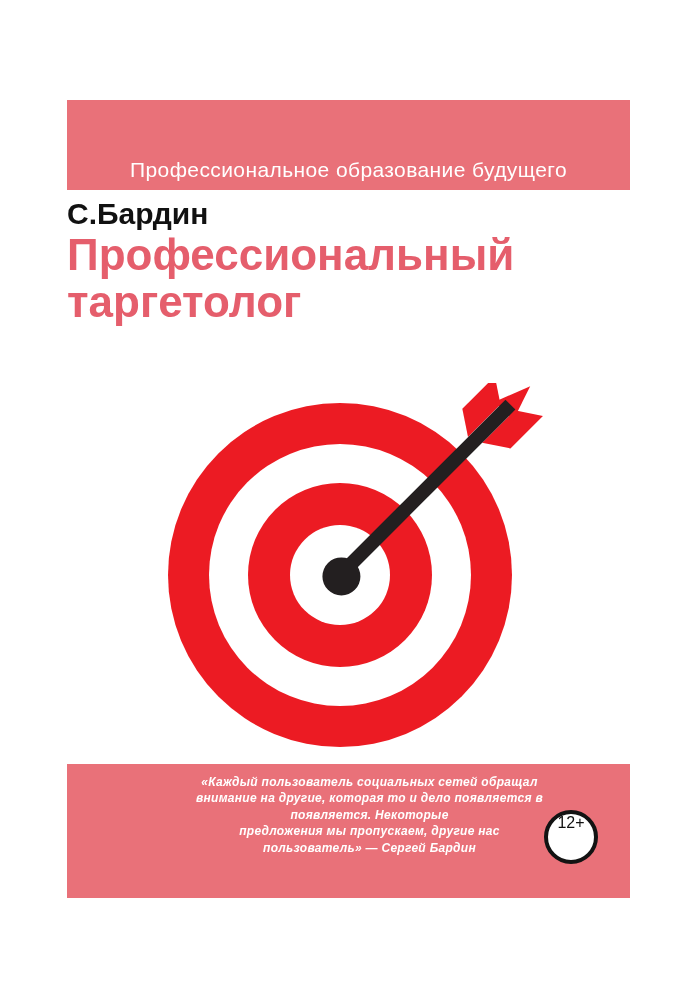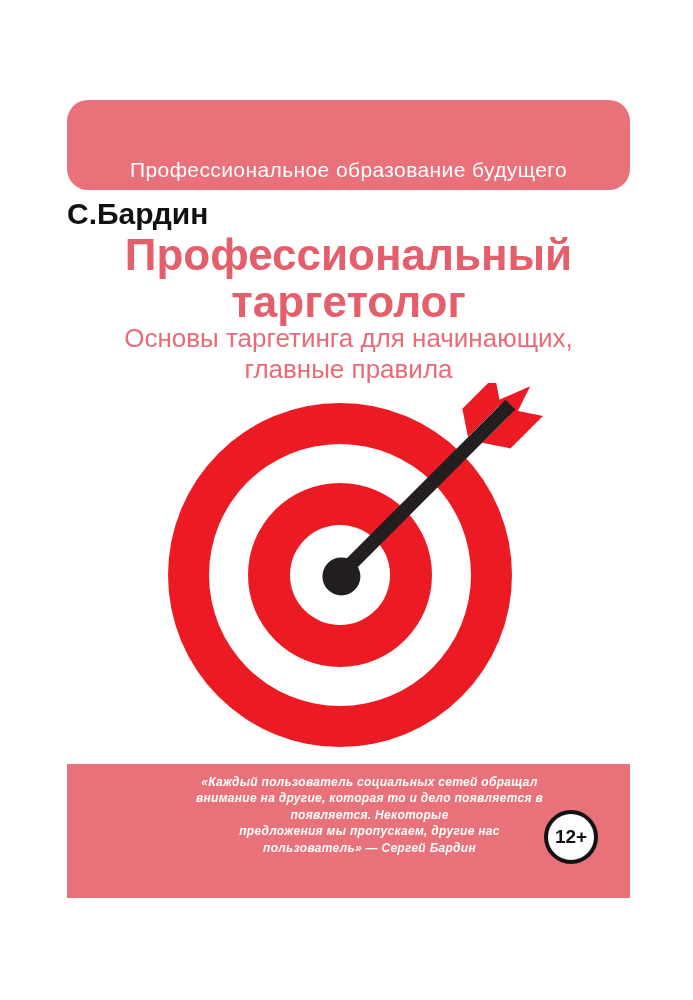--- a/index.html
+++ b/index.html
@@ -21,21 +21,20 @@
     left: 67px;
     top: 100px;
     width: 563px;
     height: 90px;
     background: var(--banner-pink, #e97179);
     display: flex;
     align-items: flex-end;
     justify-content: center;
     padding-bottom: 9px;
     box-sizing: border-box;
-    border-radius: 21px;
   }
   .series-banner span {
     color: var(--white, #ffffff);
     font-size: 21px;
     letter-spacing: 0.4px;
     line-height: 1.1;
   }
   
   .author {
     position: absolute;
@@ -46,21 +45,20 @@
     color: var(--author-black, #111111);
     font-size: 30px;
     font-weight: bold;
   }
   .title {
     position: absolute;
     left: 67px;
     top: 231px;
     width: 563px;
     margin: 0;
-    text-align: center;
     color: var(--title-pink, #e55e6c);
     font-size: 44px;
     line-height: 47px;
     font-weight: bold;
   }
   .subtitle {
     position: absolute;
     left: 87px;
     top: 323px;
     width: 523px;
@@ -106,41 +104,39 @@
     position: absolute;
     left: 477px;
     top: 46px;
     width: 54px;
     height: 54px;
     background: #ffffff;
     border: 4px solid var(--badge-border, #131313);
     border-radius: 50%;
     box-sizing: border-box;
     display: flex;
-    align-items: center;
     justify-content: center;
     color: var(--author-black, #111111);
-    font-size: 19px;
-    font-weight: bold;
+    font-size: 16px;
+    font-weight: normal;
   }
 </style>
 </head>
 <body>
 
 <div class="page">
 
   <div class="series-banner">
     <span>Профессиональное образование будущего</span>
   </div>
 
   <div class="author">С.Бардин</div>
 
   <h1 class="title">Профессиональный таргетолог</h1>
 
-  <div class="subtitle">Основы таргетинга для начинающих, главные правила</div>
 
   <svg class="target-svg" width="430" height="380" viewBox="0 0 430 380">
 
     <circle class="fill-red" cx="200" cy="192" r="172"></circle>
     <circle class="fill-white" cx="200" cy="192" r="131"></circle>
     <circle class="fill-red" cx="200" cy="192" r="92"></circle>
     <circle class="fill-white" cx="200" cy="192" r="50"></circle>
 
     <g transform="translate(200,192) rotate(-45)">
       <polygon class="fill-red" points="188,-7 234,-7 250,-31 204,-31"></polygon>

